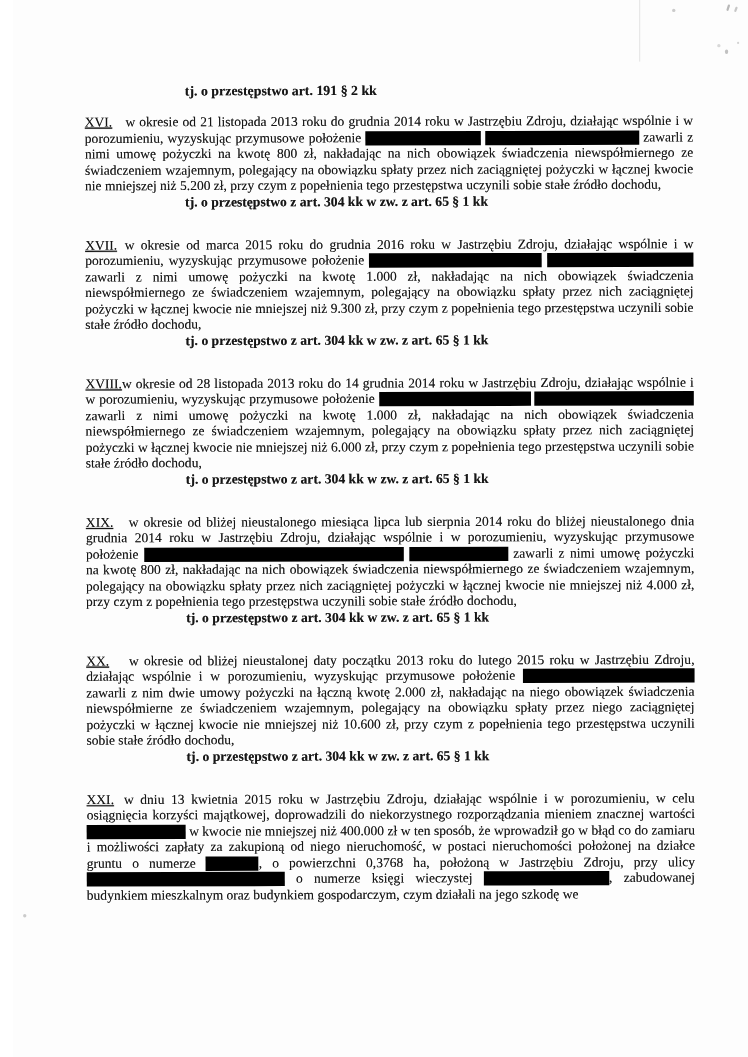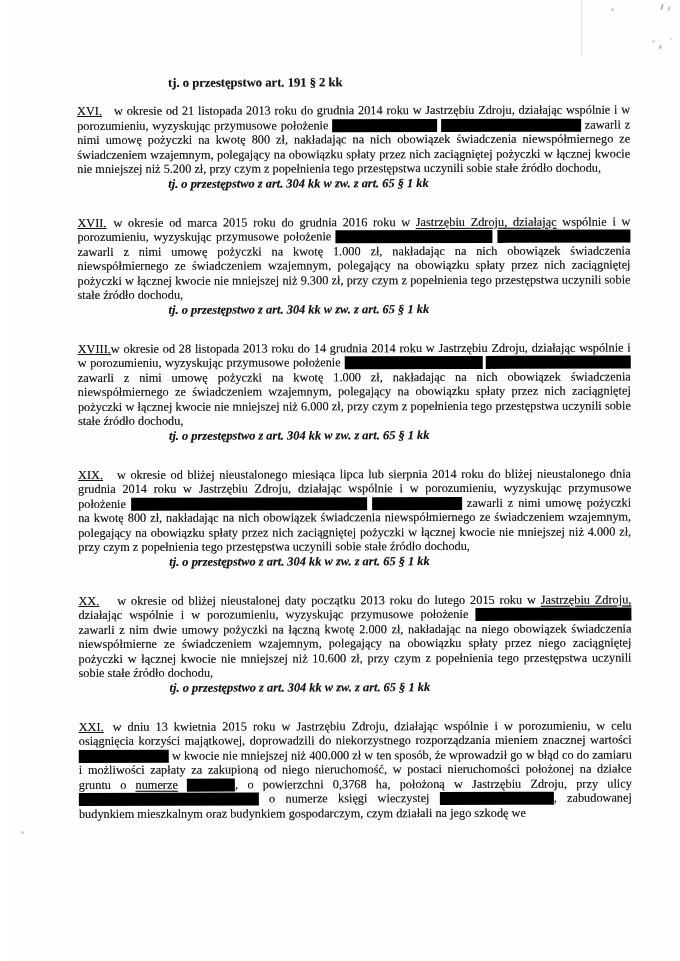--- a/index.html
+++ b/index.html
@@ -44,30 +44,28 @@
   }
   .num { white-space: nowrap; text-decoration: underline; }
   .gap { display: inline-block; height: 1px; }
   .redact {
     display: inline-block;
     height: 13px;
     background: var(--redaction, #000);
     vertical-align: text-bottom;
   }
   .txt.ul {
-    text-decoration: underline;
     text-underline-offset: 2px;
   }
   .citation {
     font-weight: bold;
     font-size: 12.4px;
     line-height: 14.5px;
     padding-left: 91px;
     margin-top: 0.5px;
-    font-style: italic;
   }
   
   .artifact {
     position: absolute;
     pointer-events: none;
   }
   .speck { background: #9a9a9a; border-radius: 50%; }
   .faint { background: #c8c8c8; }
   .vline { background: #e6e6e6; }
 </style>

